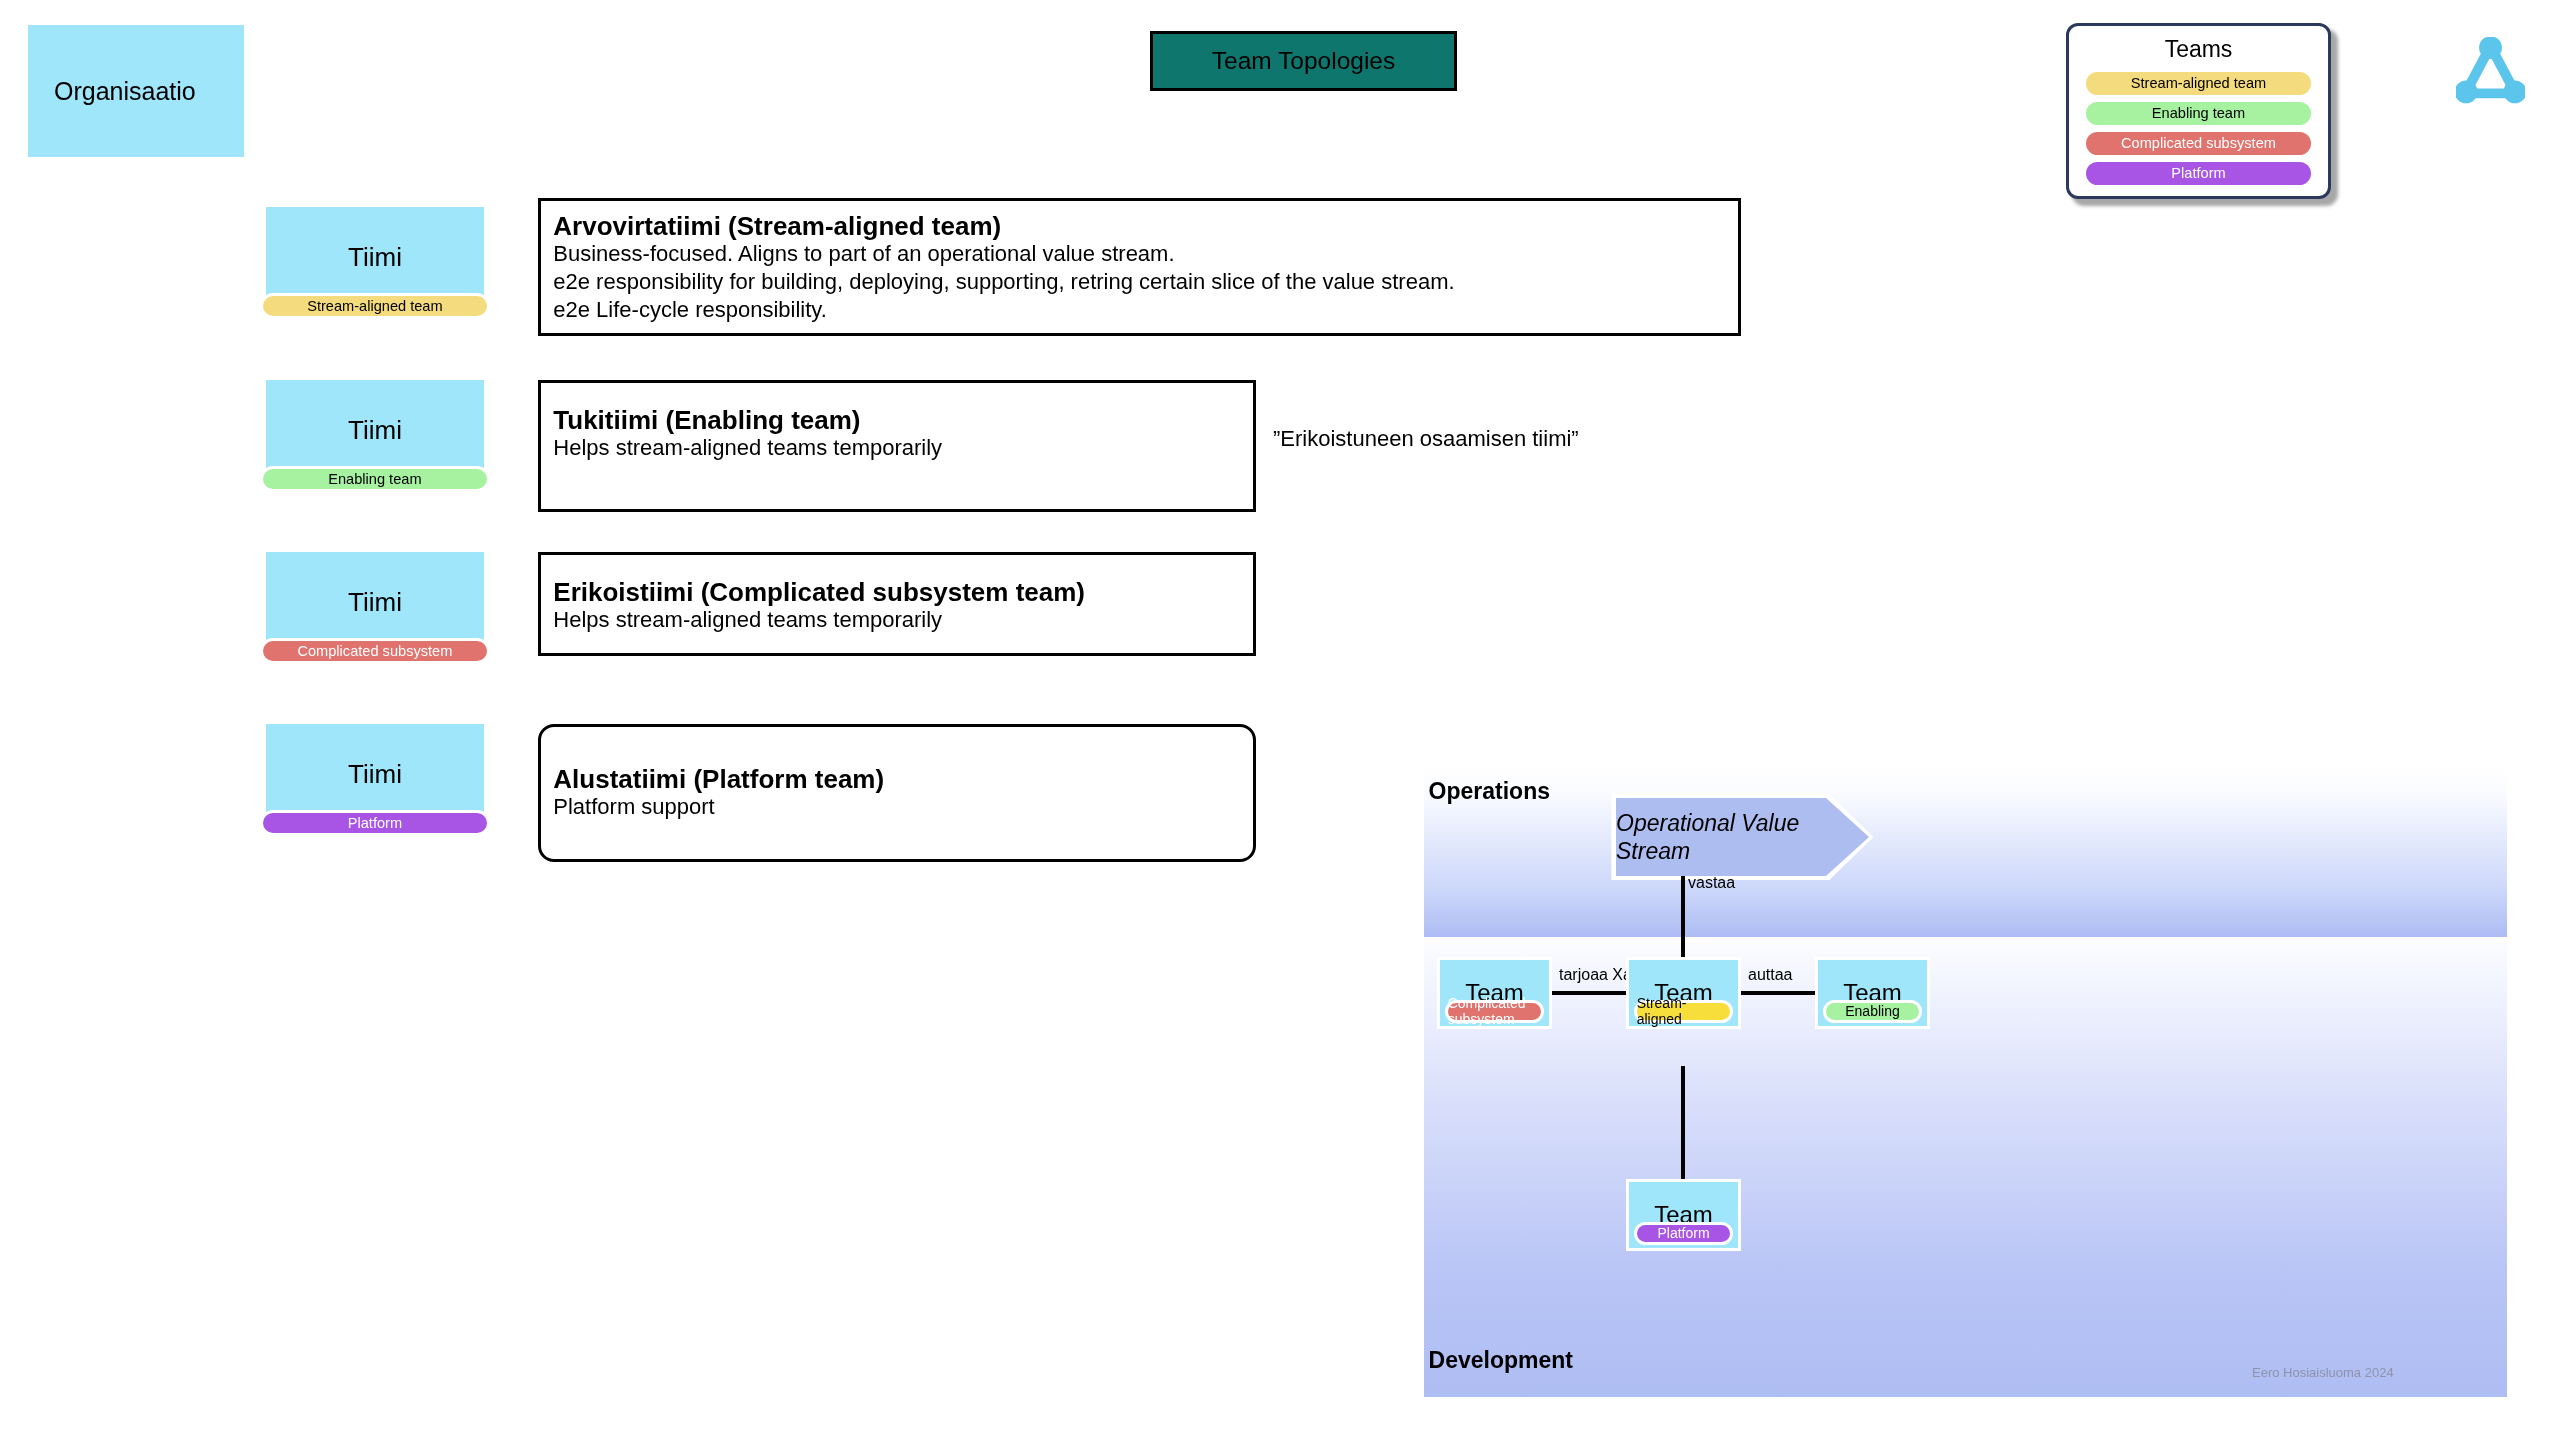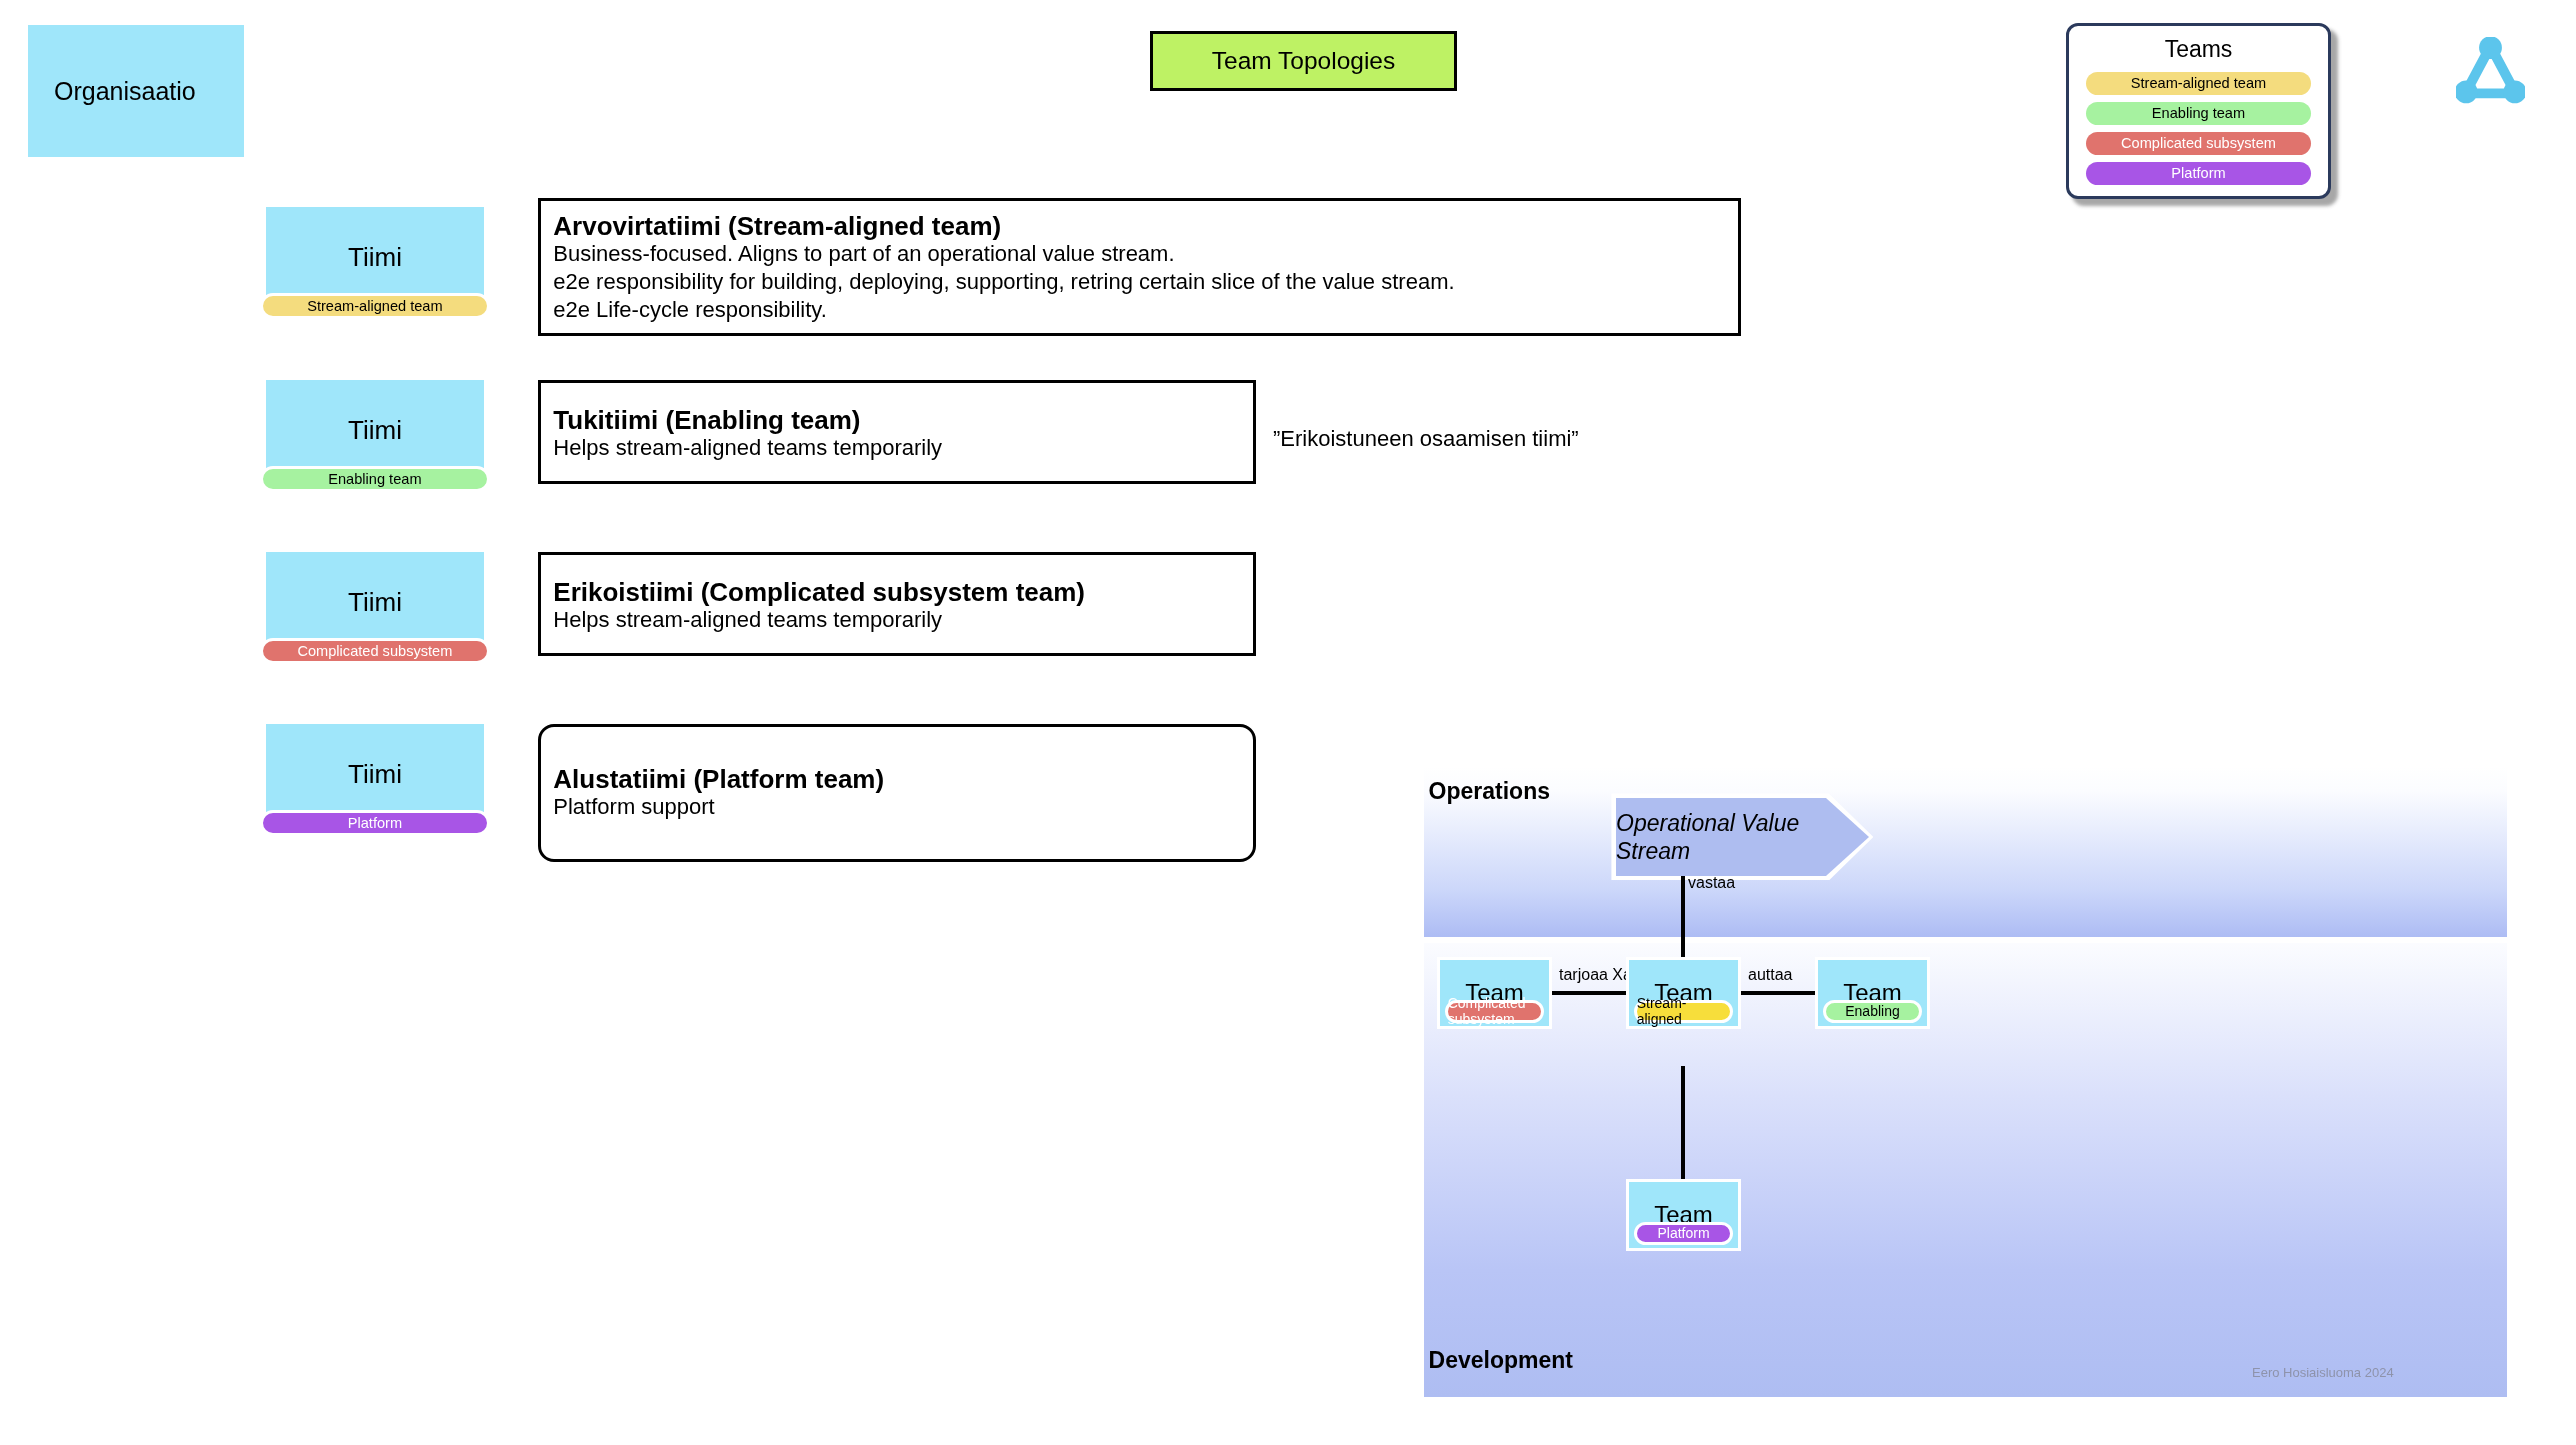--- a/index.html
+++ b/index.html
@@ -15,21 +15,21 @@
     left:28px;top:25px;width:216px;height:132px;
     background:#9FE6FA;
     display:flex;align-items:center;justify-content:flex-start;
     padding-left:26px;box-sizing:border-box;
   }
   #org-box .txt{font-size:25px;color:#000;}
 
   
   #title-box{
     left:1150px;top:31px;width:307px;height:60px;
-    border:3.1px solid #000;background:#bef264;
+    border:3.1px solid #000;background:#0f766e;
     display:flex;align-items:center;justify-content:center;
     box-sizing:border-box;
   }
   #title-box .txt{font-size:24.5px;color:#000;}
 
   
   #legend{
     left:2066px;top:23px;width:265px;height:176px;
     background:#ffffff;border:3.1px solid #2b3a5c;border-radius:12px;
     box-shadow:6.1px 6.1px 3.8px rgba(60,60,60,0.45);
@@ -175,21 +175,21 @@
   <div class="l">e2e responsibility for building, deploying, supporting, retring certain slice of the value stream.</div>
   <div class="l">e2e Life-cycle responsibility.</div>
 </div>
 
 <div class="abs team-card" style="left:266px;top:380px;">
   <div class="box">
     <span class="tname">Tiimi</span>
   </div>
   <div class="tag pill-green">Enabling team</div>
 </div>
-<div class="abs desc-box" style="left:538px;top:380px;width:718px;height:104px;padding-top:23px;">
+<div class="abs desc-box" style="left:538px;top:380px;width:718px;height:132px;padding-top:23px;">
   <div class="h">Tukitiimi (Enabling team)</div>
   <div class="l">Helps stream-aligned teams temporarily</div>
 </div>
 <div class="abs" id="quote">”Erikoistuneen osaamisen tiimi”</div>
 
 <div class="abs team-card" style="left:266px;top:552px;">
   <div class="box">
     <span class="tname">Tiimi</span>
   </div>
   <div class="tag pill-red">Complicated subsystem</div>

